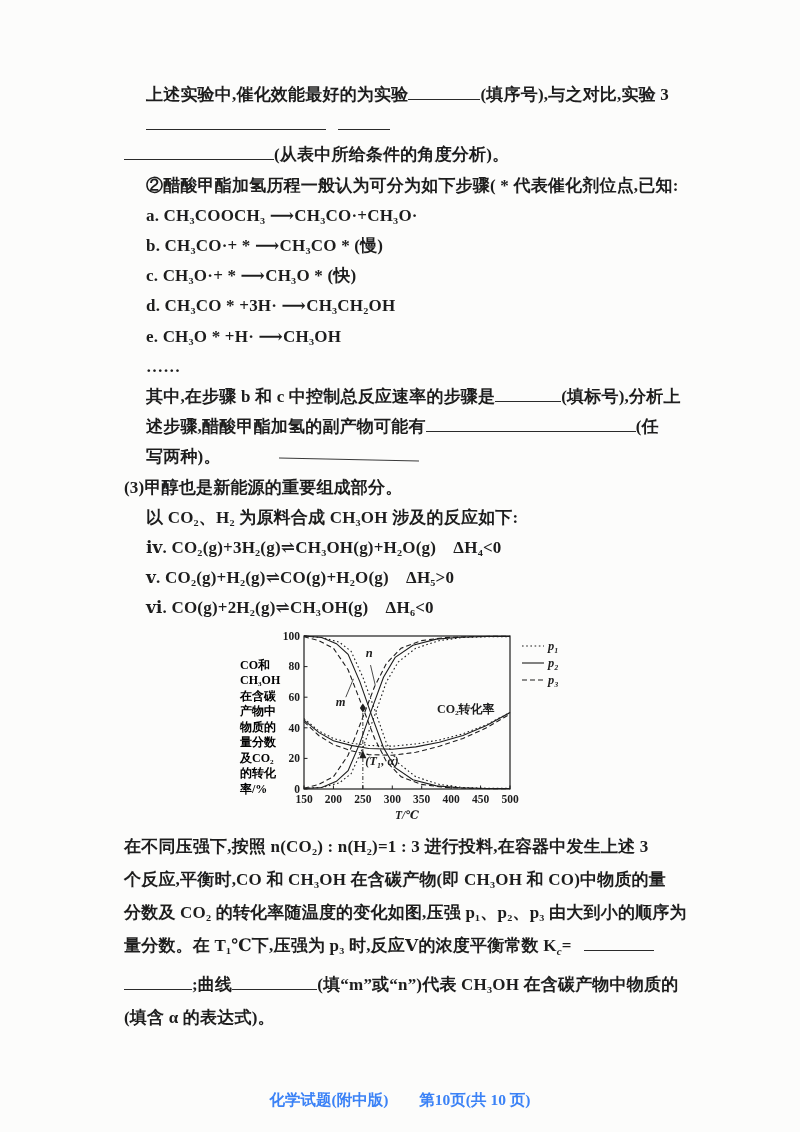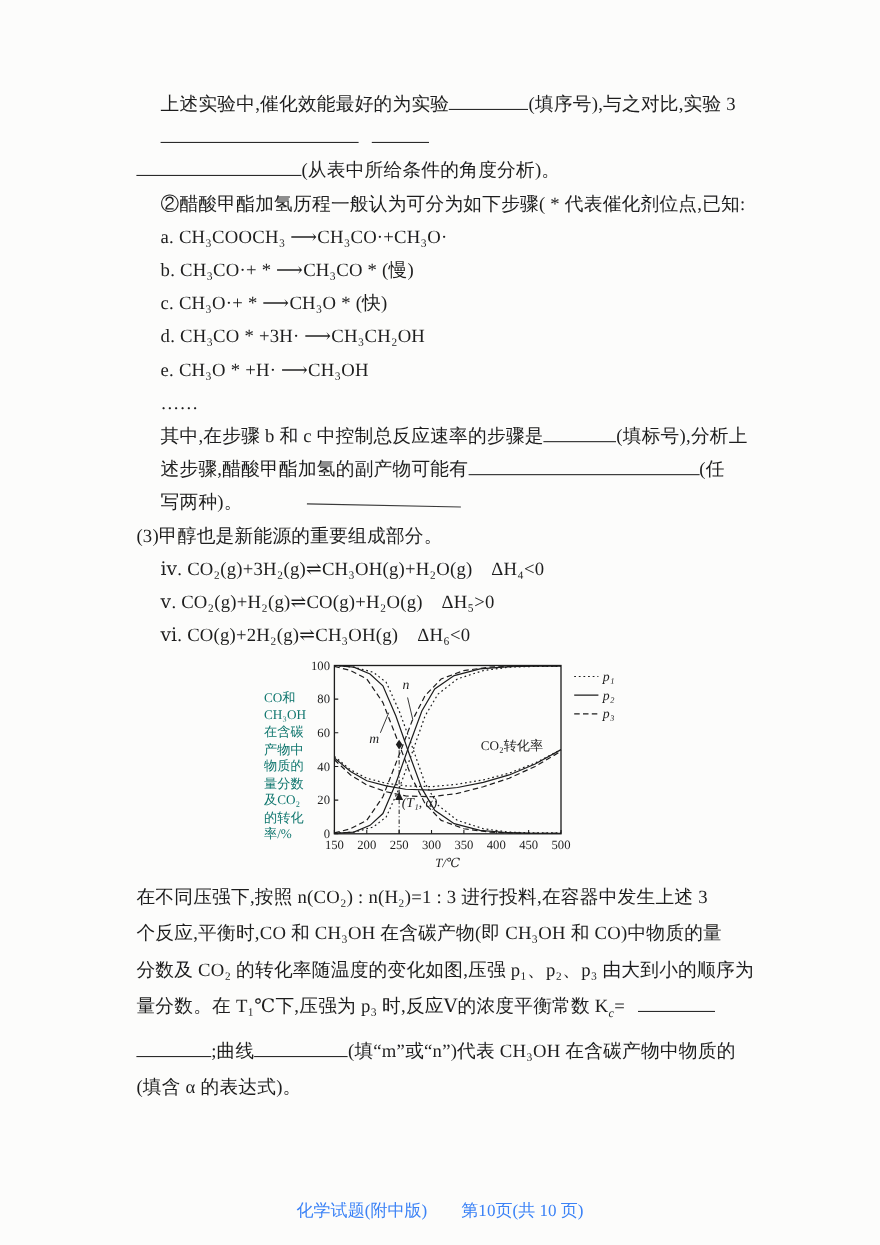--- a/index.html
+++ b/index.html
@@ -8,20 +8,21 @@
     font-family:"Liberation Serif","DejaVu Serif",serif;
     color:#1d1d1d;
     -webkit-font-smoothing:antialiased;
   }
   .page{
     position:relative;
     width:800px;
     height:1132px;
     background:#fcfcfb;
     overflow:hidden;
+    font-weight:bold;
   }
   .content{
     position:absolute;
     left:0; top:0;
     width:800px;
     padding:80px 110px 0 124px;
     box-sizing:border-box;
   }
   .content p{
     margin:0;
@@ -56,21 +57,21 @@
     height:200px;
     margin:6px 0 0 114px;
   }
   .figure .ylabel{
     position:absolute;
     left:2px; top:28px;
     width:44px;
     font-size:12px;
     line-height:15.5px;
     white-space:pre-line;
-    color:#0f766e;
+    color:#000000;
   }
   .figure svg{position:absolute; left:0; top:0;}
   svg text{fill:#1d1d1d; font-family:"Liberation Serif","DejaVu Serif",serif;}
   svg text.tick{font-size:11.5px;}
   svg text.ann{font-size:12px;}
   svg text.ann-i{font-size:12.5px; font-style:italic;}
   .footer{
     position:absolute;
     left:0; top:1090px;
     width:800px;
@@ -92,20 +93,21 @@
     <p class="ind"><span>a. CH₃COOCH₃ ⟶CH₃CO·+CH₃O·</span></p>
     <p class="ind"><span>b. CH₃CO·+ * ⟶CH₃CO * (慢)</span></p>
     <p class="ind"><span>c. CH₃O·+ * ⟶CH₃O * (快)</span></p>
     <p class="ind"><span>d. CH₃CO * +3H· ⟶CH₃CH₂OH</span></p>
     <p class="ind"><span>e. CH₃O * +H· ⟶CH₃OH</span></p>
     <p class="ind"><span>……</span></p>
     <p class="ind"><span>其中,在步骤 b 和 c 中控制总反应速率的步骤是</span><span class="blank w66"></span><span>(填标号),分析上</span></p>
     <p class="ind"><span>述步骤,醋酸甲酯加氢的副产物可能有</span><span class="blank w210"></span><span>(任</span></p>
     <p class="ind"><span>写两种)。</span><span class="stray"></span></p>
     <p><span>(3)甲醇也是新能源的重要组成部分。</span></p>
+    <p class="ind"><span>以 CO₂、H₂ 为原料合成 CH₃OH 涉及的反应如下:</span></p>
     <p class="ind"><span>ⅳ. CO₂(g)+3H₂(g)⇌CH₃OH(g)+H₂O(g)　ΔH₄&lt;0</span></p>
     <p class="ind"><span>ⅴ. CO₂(g)+H₂(g)⇌CO(g)+H₂O(g)　ΔH₅&gt;0</span></p>
     <p class="ind"><span>ⅵ. CO(g)+2H₂(g)⇌CH₃OH(g)　ΔH₆&lt;0</span></p>
 
     <div class="figure">
       <div class="ylabel">CO和
 CH₃OH
 在含碳
 产物中
 物质的

